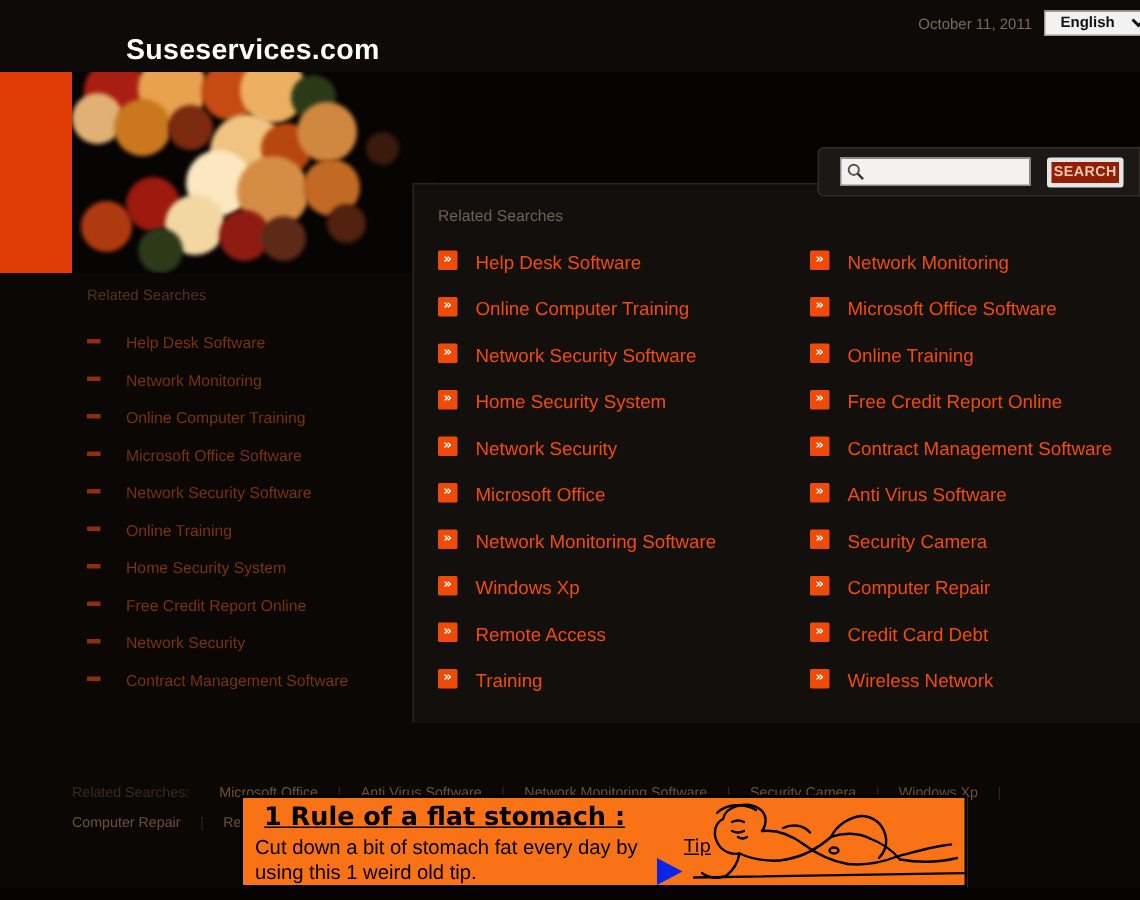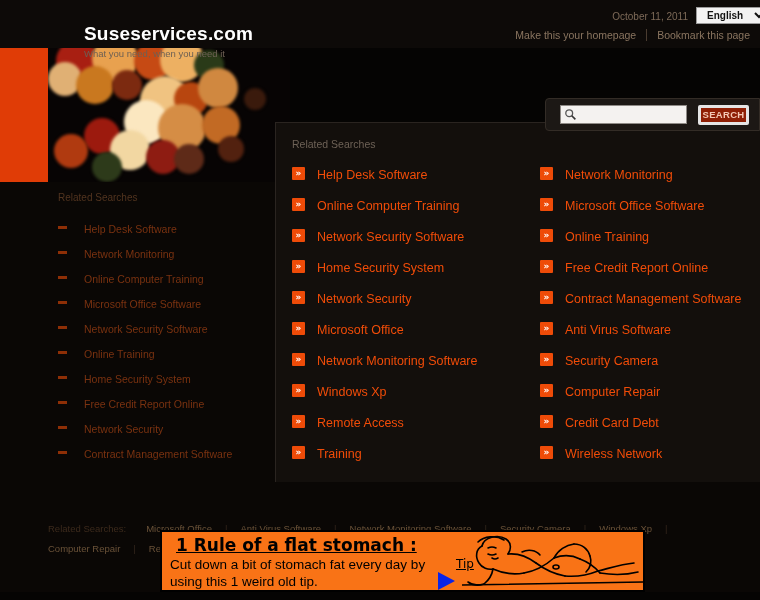--- a/index.html
+++ b/index.html
@@ -302,31 +302,25 @@
   }
 </style>
 </head>
 <body>
 
 <div id="page">
 
   <div id="header">
     <div id="brand">
       <div id="site-title">Suseservices.com</div>
-      <div id="tagline">What you need, when you need it</div>
     </div>
     <div id="date-text">October 11, 2011</div>
     <select id="lang-select">
       <option>English</option>
     </select>
-    <div id="header-links">
-      <a href="#">Make this your homepage</a>
-      <span class="divider"></span>
-      <a href="#">Bookmark this page</a>
-    </div>
   </div>
 
   <div id="hero">
     <div id="hero-orange"></div>
     <div id="hero-photo">
       <div class="bokeh" style="left:8px;  top:-8px;  width:42px; height:42px; background:#a81f12;"></div>
       <div class="bokeh" style="left:44px; top:-12px; width:46px; height:46px; background:#e8a14f;"></div>
       <div class="bokeh" style="left:86px; top:-6px;  width:38px; height:38px; background:#c64a14;"></div>
       <div class="bokeh" style="left:112px;top:-10px; width:44px; height:44px; background:#edb062;"></div>
       <div class="bokeh" style="left:146px;top:2px;   width:30px; height:30px; background:#2a3a18;"></div>

